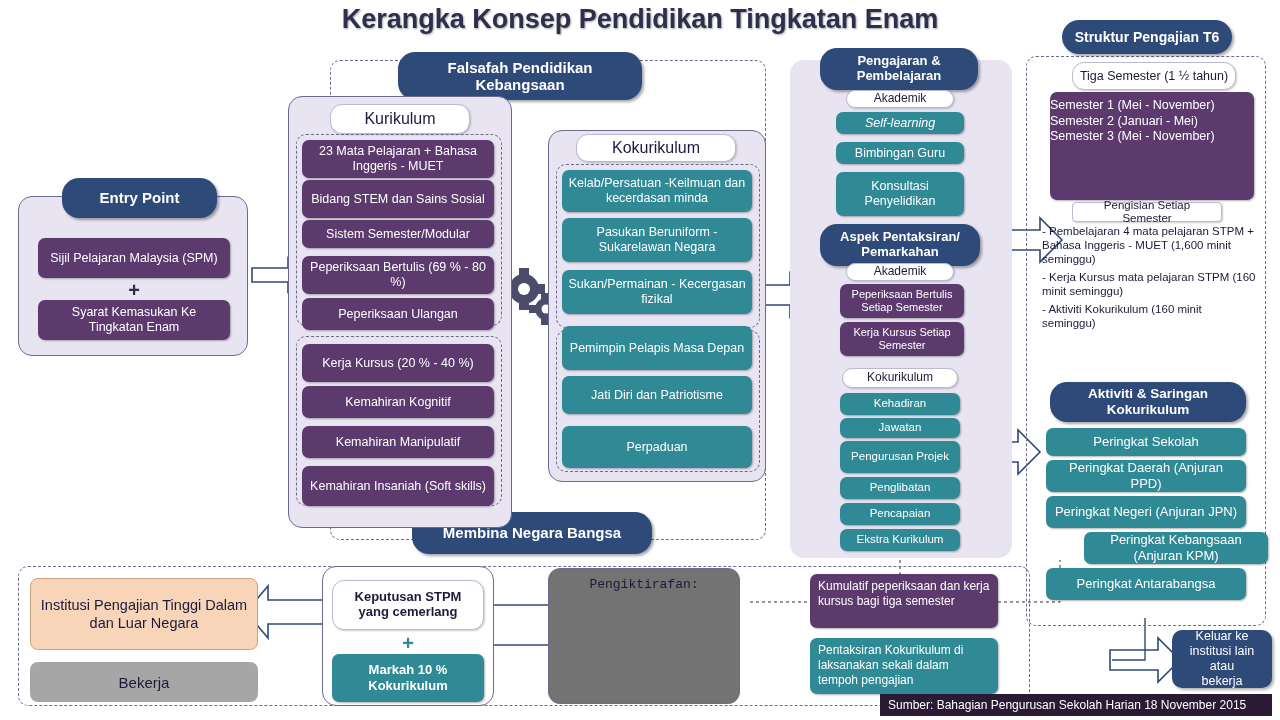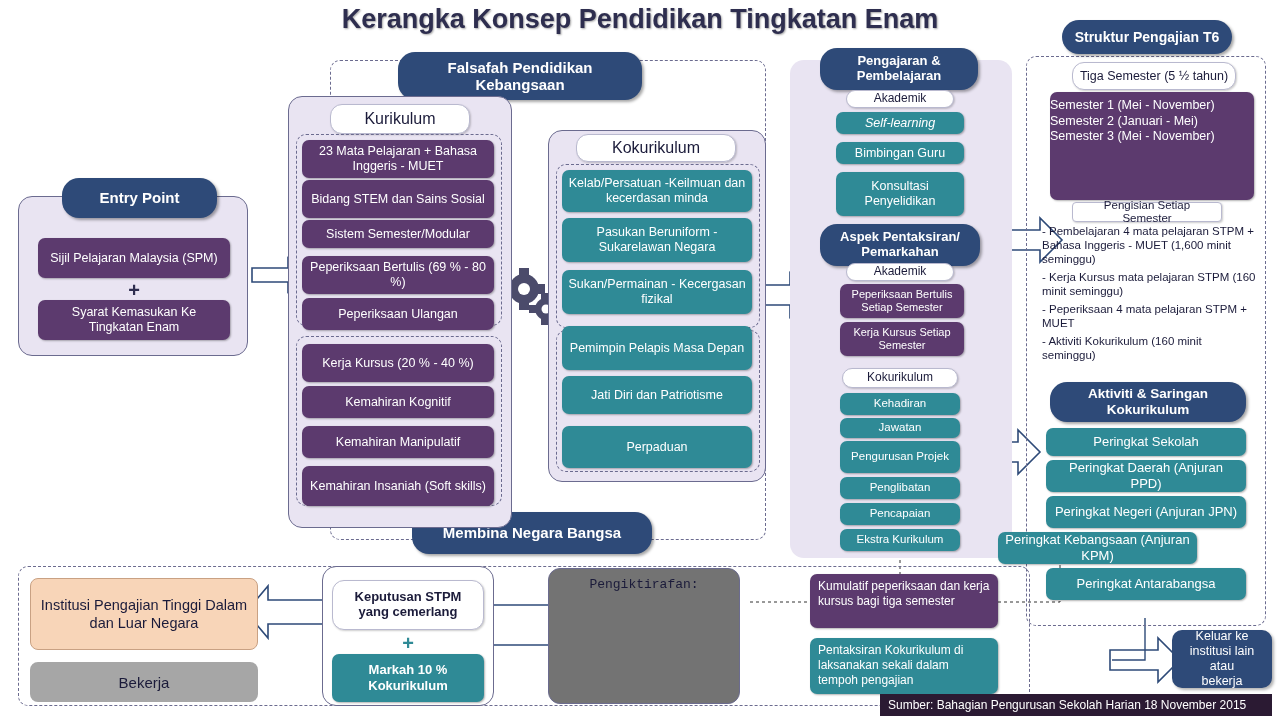--- a/index.html
+++ b/index.html
@@ -175,41 +175,40 @@
 <div class="abs white-pill" style="left:842px; top:368px; width:116px; height:20px; font-size:12px;">Kokurikulum</div>
 <div class="abs teal" style="left:840px; top:393px; width:120px; height:22px; font-size:11.5px;">Kehadiran</div>
 <div class="abs teal" style="left:840px; top:418px; width:120px; height:20px; font-size:11.5px;">Jawatan</div>
 <div class="abs teal" style="left:840px; top:441px; width:120px; height:32px; font-size:11.5px;">Pengurusan Projek</div>
 <div class="abs teal" style="left:840px; top:477px; width:120px; height:22px; font-size:11.5px;">Penglibatan</div>
 <div class="abs teal" style="left:840px; top:503px; width:120px; height:22px; font-size:11.5px;">Pencapaian</div>
 <div class="abs teal" style="left:840px; top:529px; width:120px; height:22px; font-size:11.5px;">Ekstra Kurikulum</div>
 
 <div class="abs dashedbox" style="left:1026px; top:56px; width:240px; height:570px;"></div>
 <div class="abs navy" style="left:1062px; top:20px; width:170px; height:34px; font-size:14px;">Struktur Pengajian T6</div>
-<div class="abs white-pill" style="left:1072px; top:62px; width:164px; height:28px; font-size:12.5px;">Tiga Semester (5 ½ tahun)</div>
+<div class="abs white-pill" style="left:1072px; top:62px; width:164px; height:28px; font-size:12.5px;">Tiga Semester (1 ½ tahun)</div>
 
 <div class="abs" style="left:1050px; top:92px; width:204px; height:108px; background:#5c3a6e; border-radius:7px; box-shadow:1px 1px 2px rgba(0,0,0,.3); color:#fff; font-size:12.5px; padding:6px 0; line-height:1.25;">
   <div>Semester 1 (Mei - November)</div>
   <div>Semester 2 (Januari - Mei)</div>
   <div>Semester 3 (Mei - November)</div>
 </div>
 
 <div class="abs white-pill" style="left:1072px; top:202px; width:150px; height:20px; font-size:11.5px; border-radius:4px;">Pengisian Setiap Semester</div>
 <div class="abs" style="left:1042px; top:224px; width:214px; height:148px; font-size:11.5px; line-height:1.22; color:#1b1b3a;">
   <div style="margin-bottom:4px;">- Pembelajaran 4 mata pelajaran STPM + Bahasa Inggeris - MUET (1,600 minit seminggu)</div>
   <div style="margin-bottom:4px;">- Kerja Kursus mata pelajaran STPM (160 minit seminggu)</div>
-  <div style="margin-bottom:4px;">- Peperiksaan 4 mata pelajaran STPM + MUET</div>
   <div>- Aktiviti Kokurikulum (160 minit seminggu)</div>
 </div>
 
 <div class="abs navy" style="left:1050px; top:382px; width:196px; height:40px; font-size:13.5px;">Aktiviti &amp; Saringan Kokurikulum</div>
 <div class="abs teal" style="left:1046px; top:428px; width:200px; height:28px; font-size:13px;">Peringkat Sekolah</div>
 <div class="abs teal" style="left:1046px; top:460px; width:200px; height:32px; font-size:13px;">Peringkat Daerah (Anjuran PPD)</div>
 <div class="abs teal" style="left:1046px; top:496px; width:200px; height:32px; font-size:13px;">Peringkat Negeri (Anjuran JPN)</div>
-<div class="abs teal" style="left:998px; top:532px; width:199px; height:32px; font-size:13px;">Peringkat Kebangsaan (Anjuran KPM)</div>
+<div class="abs teal" style="left:1084px; top:532px; width:184px; height:32px; font-size:13px;">Peringkat Kebangsaan (Anjuran KPM)</div>
 <div class="abs teal" style="left:1046px; top:568px; width:200px; height:32px; font-size:13px;">Peringkat Antarabangsa</div>
 
 <div class="abs dashedbox" style="left:18px; top:566px; width:1012px; height:140px;"></div>
 
 <div class="abs" style="left:30px; top:578px; width:228px; height:72px; background:#f8d5b8; border:1px solid #c9a183; border-radius:8px; display:flex; align-items:center; justify-content:center; text-align:center; font-size:14.5px; line-height:1.25; padding:0 6px;">Institusi Pengajian Tinggi Dalam dan Luar Negara</div>
 <div class="abs" style="left:30px; top:662px; width:228px; height:40px; background:#a6a6a6; border-radius:8px; display:flex; align-items:center; justify-content:center; font-size:15px; color:#1b1b3a;">Bekerja</div>
 
 <div class="abs solidbox" style="left:322px; top:566px; width:172px; height:140px; background:#ffffff;"></div>
 <div class="abs white-pill" style="left:332px; top:580px; width:152px; height:50px; font-weight:bold; font-size:13px;">Keputusan STPM yang cemerlang</div>
 <div class="abs plus" style="left:332px; top:632px; width:152px; height:20px; color:#2f8a96;">+</div>

